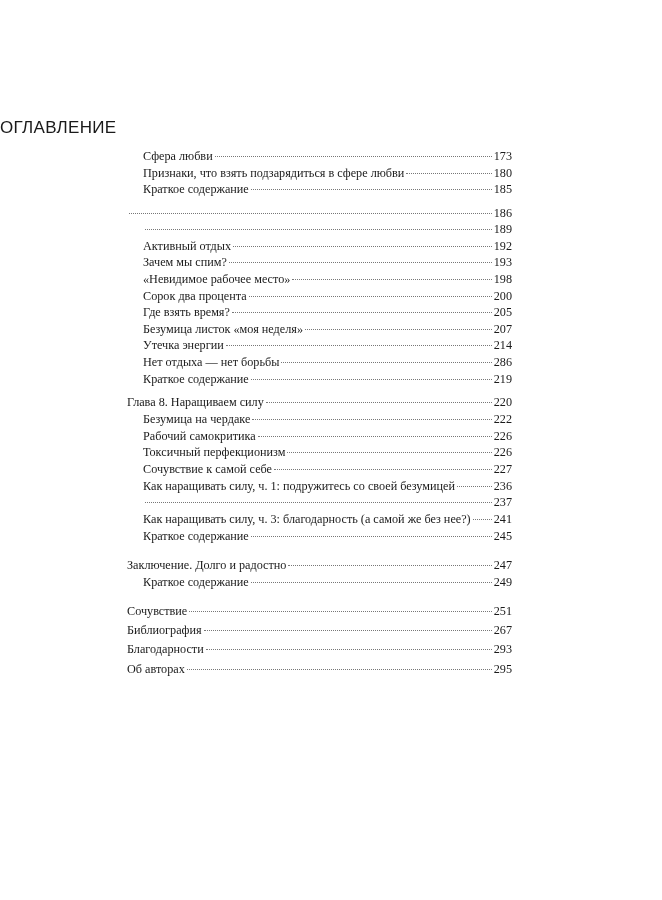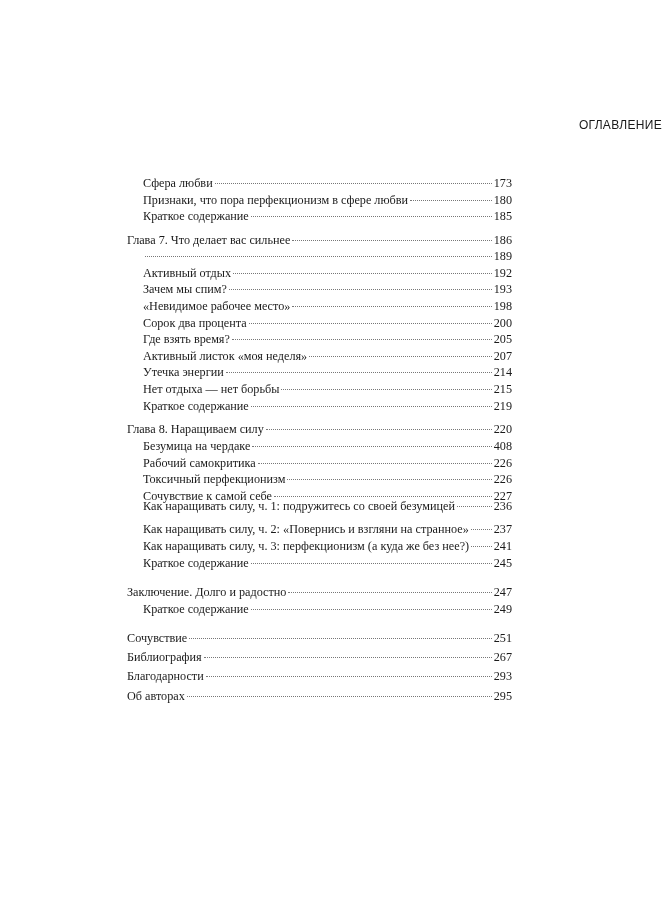--- a/index.html
+++ b/index.html
@@ -13,23 +13,23 @@
       position: relative;
       overflow: hidden;
       font-family: "DejaVu Serif", "Liberation Serif", serif;
       color: #1a1a1a;
     }
     .page-title {
       position: absolute;
       left: 0;
       width: 662px;
       top: 118px;
-      text-align: right;
+      text-align: left;
       font-family: "Liberation Sans", "DejaVu Sans", sans-serif;
-      font-size: 12px;
+      font-size: 17px;
       letter-spacing: 0.3px;
       color: #1a1a1a;
     }
     .toc {
       position: absolute;
       left: 127px;
       top: 148px;
       width: 385px;
     }
     .toc-row {
@@ -51,47 +51,45 @@
     .toc-leader {
       flex: 1 1 auto;
       margin: 0 2px;
       border-bottom: 1px dotted #777;
       position: relative;
       top: -3px;
       min-width: 10px;
     }
     .toc-page {
       flex: 0 0 auto;
-      margin-top: 27px;
     }
   </style>
 </head>
 <body>
 
 <div class="page-title">ОГЛАВЛЕНИЕ</div>
 
 <div class="toc">
   <div class="toc-row level-2" style="top:0px">
     <span class="toc-label">Сфера любви</span>
     <span class="toc-leader"></span>
     <span class="toc-page">173</span>
   </div>
   <div class="toc-row level-2" style="top:17px">
-    <span class="toc-label">Признаки, что пора перфекционизм в сфере любви</span>
+    <span class="toc-label">Признаки, что взять подзарядиться в сфере любви</span>
     <span class="toc-leader"></span>
     <span class="toc-page">180</span>
   </div>
   <div class="toc-row level-2" style="top:33px">
     <span class="toc-label">Краткое содержание</span>
     <span class="toc-leader"></span>
     <span class="toc-page">185</span>
   </div>
 
   <div class="toc-row level-1" style="top:57px">
-    <span class="toc-label">Глава 7. Что делает вас сильнее</span>
     <span class="toc-leader"></span>
     <span class="toc-page">186</span>
   </div>
   <div class="toc-row level-2" style="top:73px">
     <span class="toc-leader"></span>
     <span class="toc-page">189</span>
   </div>
   <div class="toc-row level-2" style="top:90px">
     <span class="toc-label">Активный отдых</span>
     <span class="toc-leader"></span>
@@ -111,77 +109,76 @@
     <span class="toc-label">Сорок два процента</span>
     <span class="toc-leader"></span>
     <span class="toc-page">200</span>
   </div>
   <div class="toc-row level-2" style="top:156px">
     <span class="toc-label">Где взять время?</span>
     <span class="toc-leader"></span>
     <span class="toc-page">205</span>
   </div>
   <div class="toc-row level-2" style="top:173px">
-    <span class="toc-label">Активный листок «моя неделя»</span>
+    <span class="toc-label">Безумица листок «моя неделя»</span>
     <span class="toc-leader"></span>
     <span class="toc-page">207</span>
   </div>
   <div class="toc-row level-2" style="top:189px">
     <span class="toc-label">Утечка энергии</span>
     <span class="toc-leader"></span>
     <span class="toc-page">214</span>
   </div>
   <div class="toc-row level-2" style="top:206px">
     <span class="toc-label">Нет отдыха — нет борьбы</span>
     <span class="toc-leader"></span>
-    <span class="toc-page">215</span>
+    <span class="toc-page">286</span>
   </div>
   <div class="toc-row level-2" style="top:223px">
     <span class="toc-label">Краткое содержание</span>
     <span class="toc-leader"></span>
     <span class="toc-page">219</span>
   </div>
 
   <div class="toc-row level-1" style="top:246px">
     <span class="toc-label">Глава 8. Наращиваем силу</span>
     <span class="toc-leader"></span>
     <span class="toc-page">220</span>
   </div>
   <div class="toc-row level-2" style="top:263px">
     <span class="toc-label">Безумица на чердаке</span>
     <span class="toc-leader"></span>
-    <span class="toc-page">408</span>
+    <span class="toc-page">222</span>
   </div>
   <div class="toc-row level-2" style="top:280px">
     <span class="toc-label">Рабочий самокритика</span>
     <span class="toc-leader"></span>
     <span class="toc-page">226</span>
   </div>
   <div class="toc-row level-2" style="top:296px">
     <span class="toc-label">Токсичный перфекционизм</span>
     <span class="toc-leader"></span>
     <span class="toc-page">226</span>
   </div>
   <div class="toc-row level-2" style="top:313px">
     <span class="toc-label">Сочувствие к самой себе</span>
     <span class="toc-leader"></span>
     <span class="toc-page">227</span>
   </div>
-  <div class="toc-row level-2" style="top:323px">
+  <div class="toc-row level-2" style="top:330px">
     <span class="toc-label">Как наращивать силу, ч. 1: подружитесь со своей безумицей</span>
     <span class="toc-leader"></span>
     <span class="toc-page">236</span>
   </div>
   <div class="toc-row level-2" style="top:346px">
-    <span class="toc-label">Как наращивать силу, ч. 2: «Повернись и взгляни на странное»</span>
     <span class="toc-leader"></span>
     <span class="toc-page">237</span>
   </div>
   <div class="toc-row level-2" style="top:363px">
-    <span class="toc-label">Как наращивать силу, ч. 3: перфекционизм (а куда же без нее?)</span>
+    <span class="toc-label">Как наращивать силу, ч. 3: благодарность (а самой же без нее?)</span>
     <span class="toc-leader"></span>
     <span class="toc-page">241</span>
   </div>
   <div class="toc-row level-2" style="top:380px">
     <span class="toc-label">Краткое содержание</span>
     <span class="toc-leader"></span>
     <span class="toc-page">245</span>
   </div>
 
   <div class="toc-row level-1" style="top:409px">

